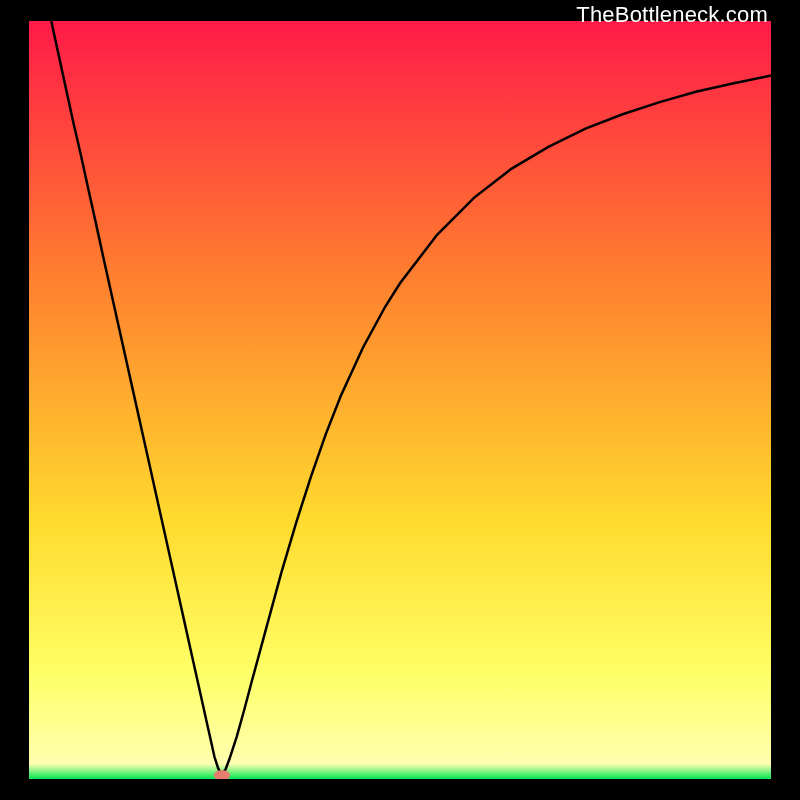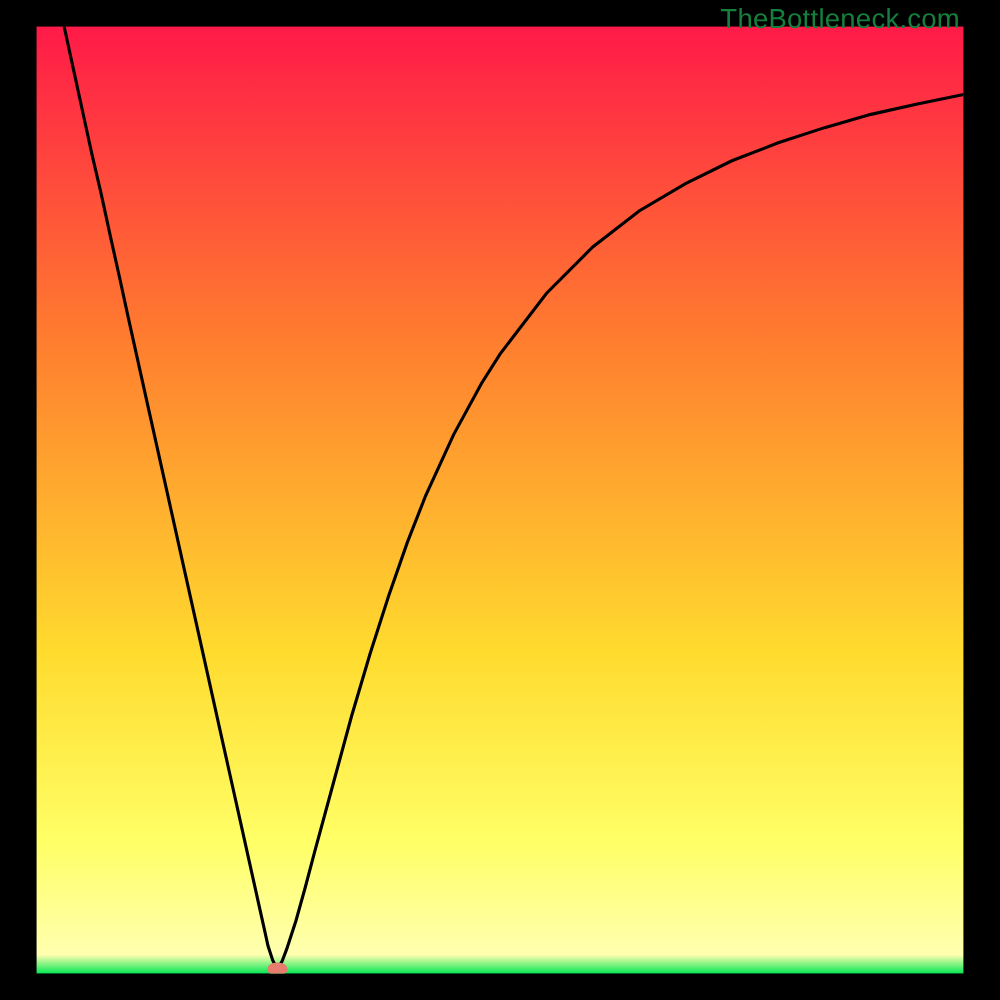--- a/index.html
+++ b/index.html
@@ -22,21 +22,21 @@
     left: 29px;
     top: 21px;
     width: 742px;
     height: 758px;
     overflow: hidden;
   }
   .watermark {
     position: absolute;
     top: 2px;
     right: 32px;
-    color: #15803d;
+    color: #ffffff;
     font-size: 22px;
     font-weight: 400;
     letter-spacing: 0.2px;
     z-index: 10;
   }
   svg {
     display: block;
   }
   .curve {
     fill: none;

